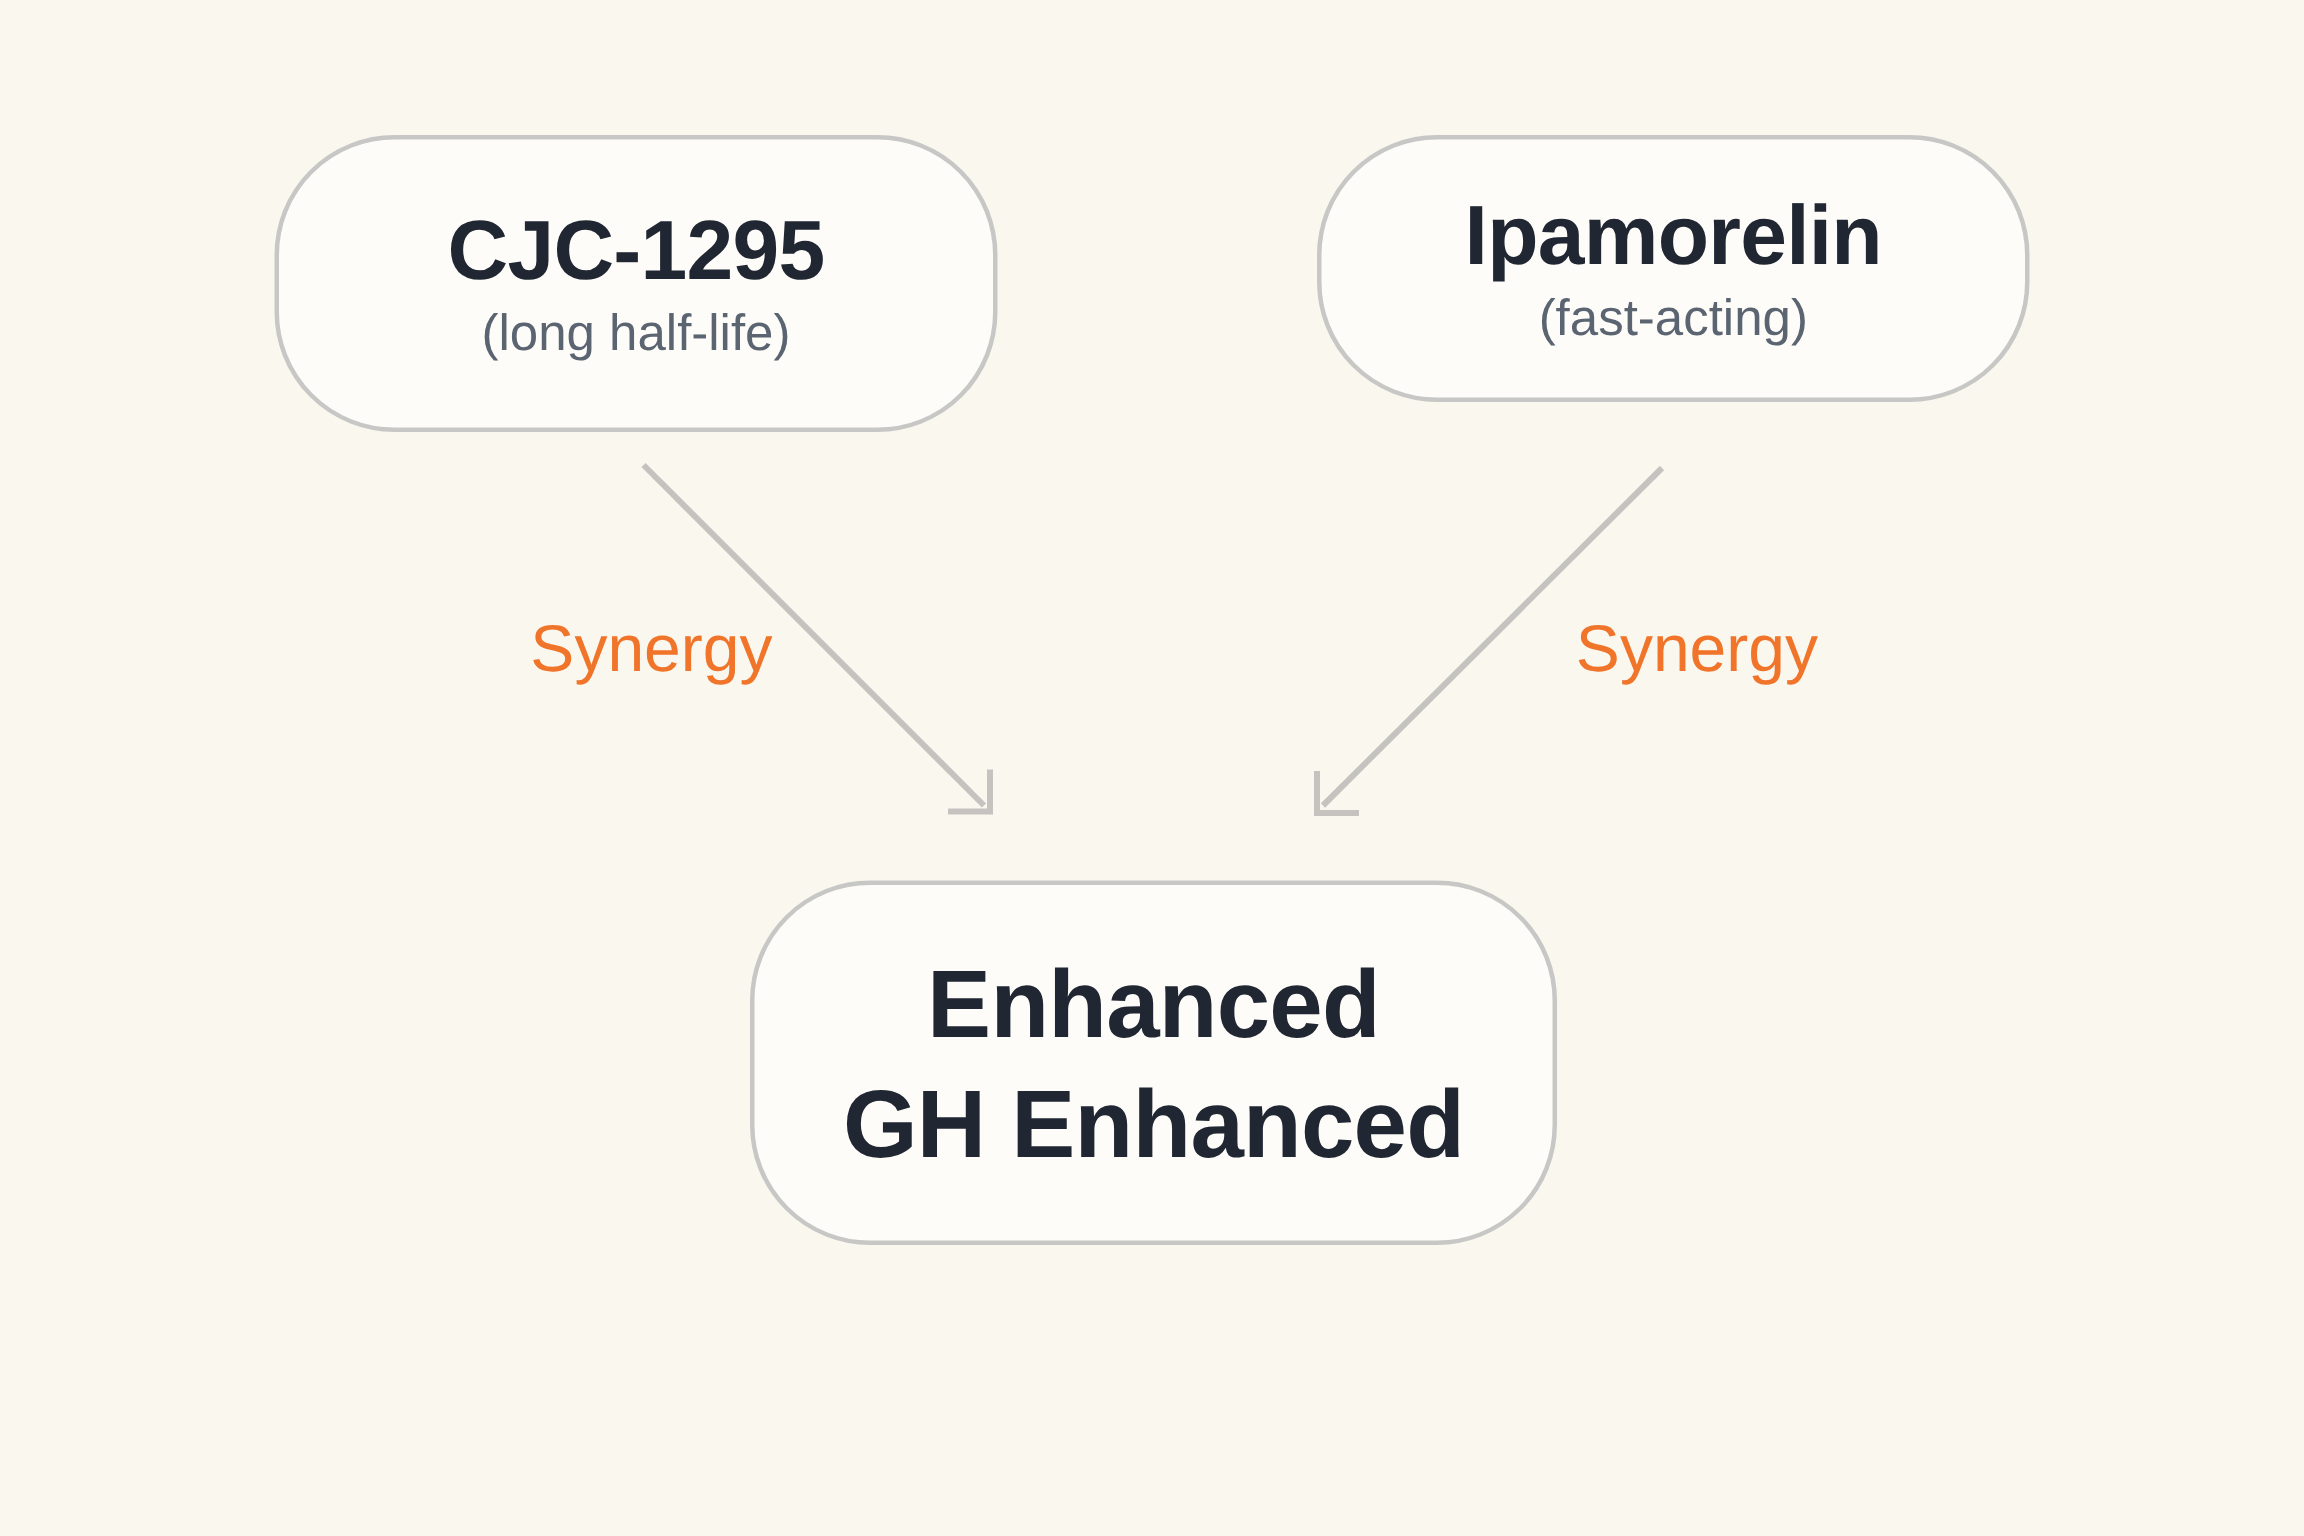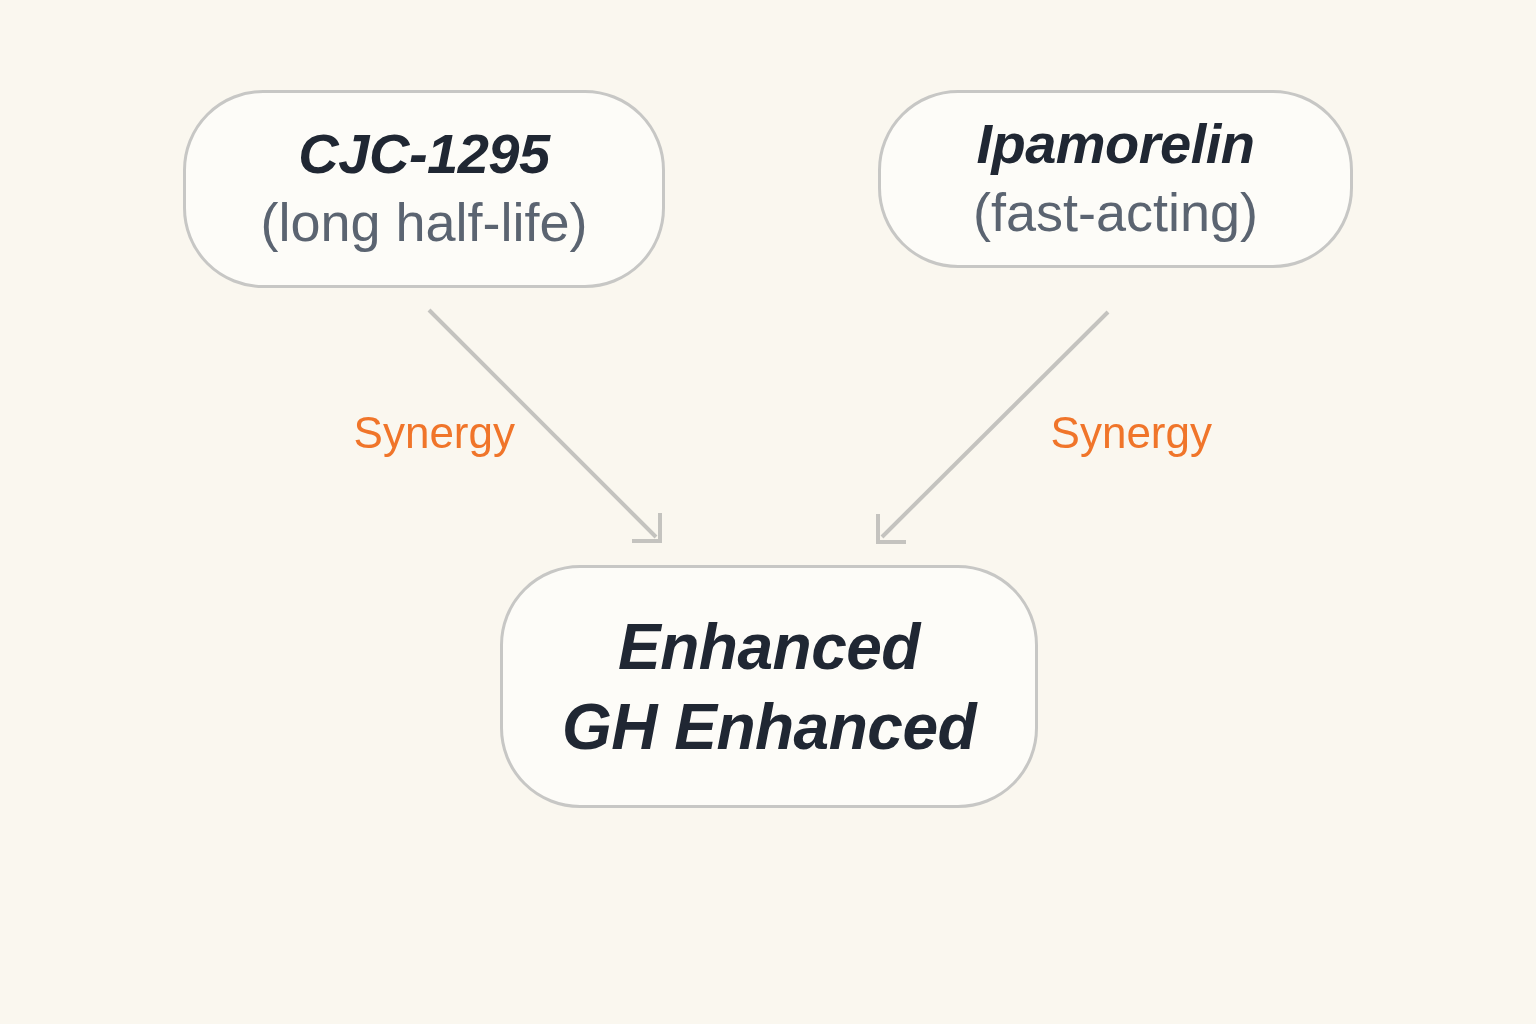--- a/index.html
+++ b/index.html
@@ -26,30 +26,29 @@
     border-radius: 80px;
     display: flex; flex-direction: column;
     align-items: center; justify-content: center;
     text-align: center;
   }
   .node-title {
     color: var(--title, #202733);
     font-size: 56px; font-weight: 700;
     line-height: 1.18; letter-spacing: -0.5px;
     white-space: nowrap;
-    font-style: italic;
   }
   .node-subtitle {
     color: var(--subtitle, #5b6471);
-    font-size: 54px; font-weight: 400;
+    font-size: 34px; font-weight: 400;
     line-height: 1.3; white-space: nowrap;
   }
   #node-cjc { left: 183px; top: 90px;  width: 482px; height: 198px; }
   #node-ipa { left: 878px; top: 90px;  width: 475px; height: 178px; }
-  #node-gh  { left: 500px; top: 565px; width: 538px; height: 243px; }
+  #node-gh  { left: 500px; top: 587px; width: 538px; height: 243px; }
   #node-gh .node-title { font-size: 64px; line-height: 1.25; }
   .edge-label {
     position: absolute;
     color: var(--accent, #f0752a);
     font-size: 44px; font-weight: 500;
     line-height: 52px; text-align: right;
     white-space: nowrap;
   }
   #edge-label-left  { left: 325px;  top: 407px; width: 190px; }
   #edge-label-right { left: 1022px; top: 407px; width: 190px; }

